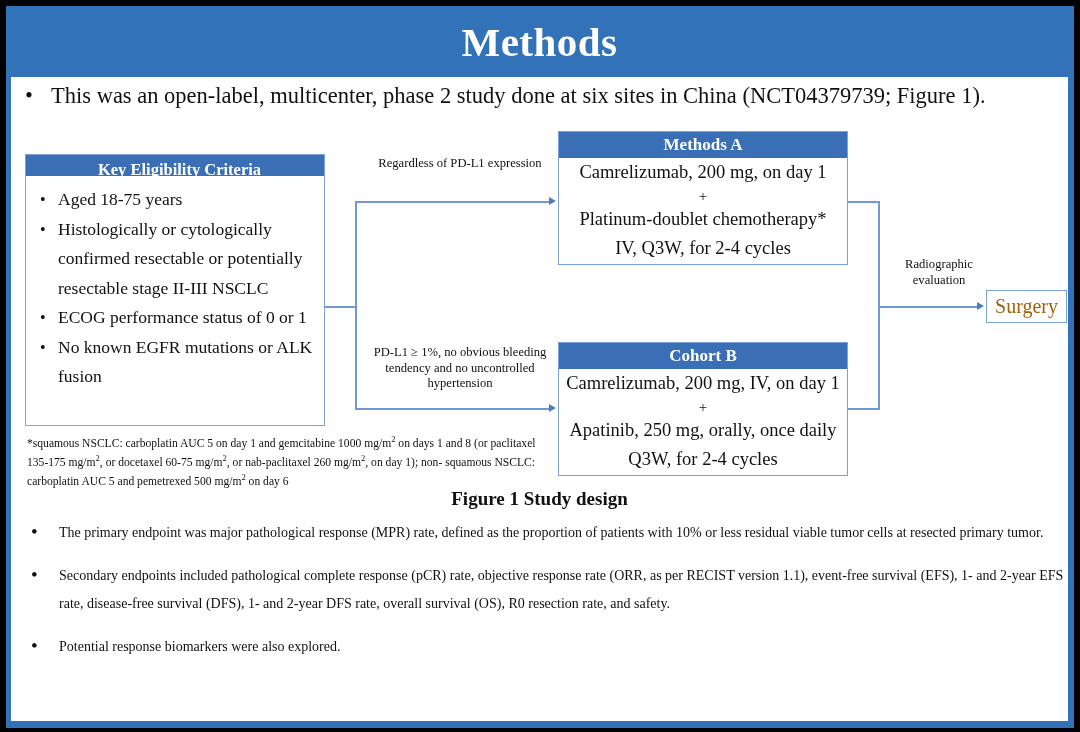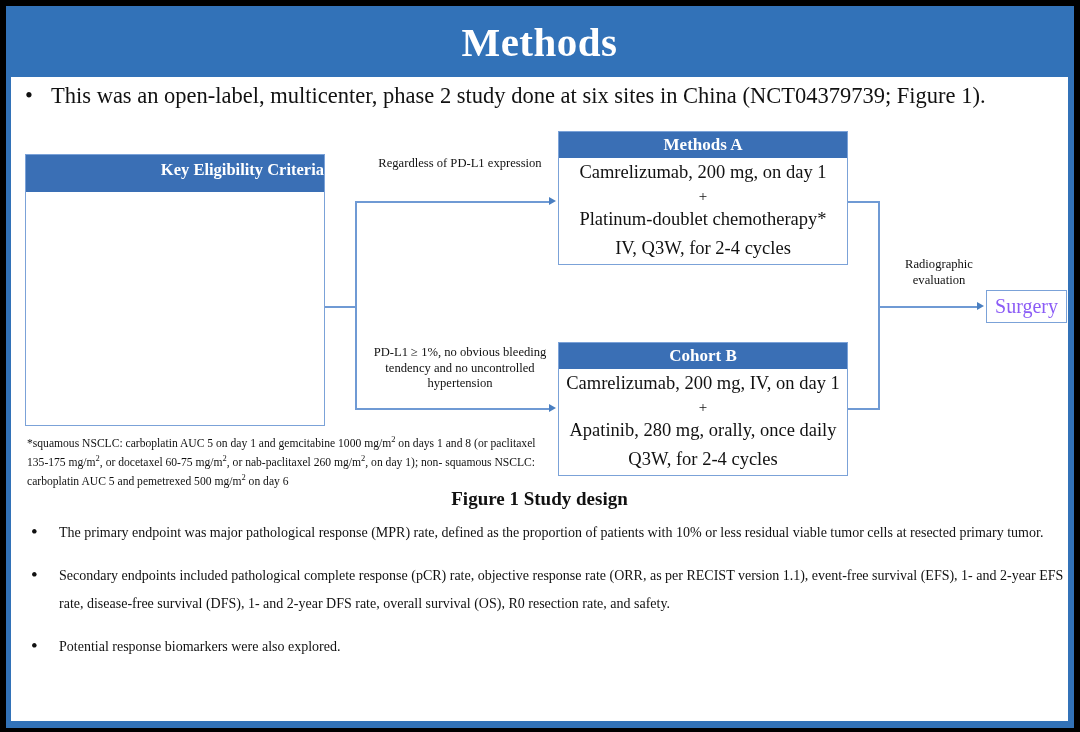--- a/index.html
+++ b/index.html
@@ -69,22 +69,22 @@
     text-align: center;
     line-height: 26px;
     height: 26px;
   }
 
   
   #eligibility {
     left: 14px; top: 36px; width: 300px; height: 272px;
   }
   #eligibility .box-head {
-    text-align: right; padding-left: 9px; font-size: 16.5px;
-    height: 37px; line-height: 29px;
+    text-align: center; padding-left: 9px; font-size: 16.5px;
+    height: 21px; line-height: 29px;
   }
   .elig-list {
     list-style: none; margin: 0; padding: 9px 8px 0 6px;
   }
   .elig-list li {
     position: relative;
     font-size: 17.5px;
     line-height: 29.5px;
     color: #111;
     padding-left: 26px;
@@ -116,21 +116,21 @@
     color: #111;
   }
   .cohort-body .plus { font-size: 15px; line-height: 18px; }
 
   
   #surgery {
     left: 975px; top: 172px; width: 81px; height: 33px;
     border: 1.4px solid #7ba2d8;
   }
   #surgery .surg-label {
-    text-align: center; font-size: 20px; line-height: 31px; color: #8b5cf6;
+    text-align: center; font-size: 20px; line-height: 31px; color: #a16207;
   }
 
   
   .anno {
     position: absolute;
     text-align: center;
     font-size: 12.6px;
     line-height: 15.5px;
     color: #111;
   }
@@ -190,20 +190,26 @@
   <div class="header-title">Methods</div>
 
   <div class="intro">
     <span class="b">•</span><span>This was an open-label, multicenter, phase 2 study done at six sites in China (NCT04379739; Figure 1).</span>
   </div>
 
   <div class="figure">
 
     <div class="box" id="eligibility">
       <div class="box-head">Key  Eligibility Criteria</div>
+      <ul class="elig-list">
+        <li>Aged 18-75 years</li>
+        <li>Histologically or cytologically confirmed resectable or potentially resectable stage II-III  NSCLC</li>
+        <li>ECOG performance status of 0 or 1</li>
+        <li>No known EGFR mutations or ALK fusion</li>
+      </ul>
     </div>
 
     <div class="footnote">
       <span>*squamous NSCLC: carboplatin AUC 5 on day 1 and gemcitabine 1000 mg/m</span><sup>2</sup><span> on days 1 and 8 (or</span>
       <span>paclitaxel 135-175  mg/m</span><sup>2</sup><span>, or docetaxel 60-75 mg/m</span><sup>2</sup><span>, or nab-paclitaxel 260 mg/m</span><sup>2</sup><span>, on day 1); non-</span>
       <span>squamous NSCLC: carboplatin AUC 5 and pemetrexed 500 mg/m</span><sup>2</sup><span> on day 6</span>
     </div>
 
     <div class="ln hl" style="left:314px; top:188px; width:32px;"></div>
     <div class="ln vl" style="left:344px; top:83px; height:208px;"></div>
@@ -220,21 +226,21 @@
         <div>Platinum-doublet chemotherapy*</div>
         <div>IV, Q3W, for 2-4 cycles</div>
       </div>
     </div>
 
     <div class="box" id="cohortB">
       <div class="box-head">Cohort B</div>
       <div class="cohort-body">
         <div>Camrelizumab, 200 mg, IV, on day 1</div>
         <div class="plus">+</div>
-        <div>Apatinib, 280 mg, orally, once daily</div>
+        <div>Apatinib, 250 mg, orally, once daily</div>
         <div>Q3W, for 2-4 cycles</div>
       </div>
     </div>
 
     <div class="ln hl" style="left:837px; top:83px; width:32px;"></div>
     <div class="ln hl" style="left:837px; top:290px; width:32px;"></div>
     <div class="ln vl" style="left:867px; top:83px; height:208px;"></div>
     <div class="ln hl" style="left:867px; top:188px; width:100px;"></div>
     <div class="arrow-r" style="left:966px; top:184px;"></div>
 

